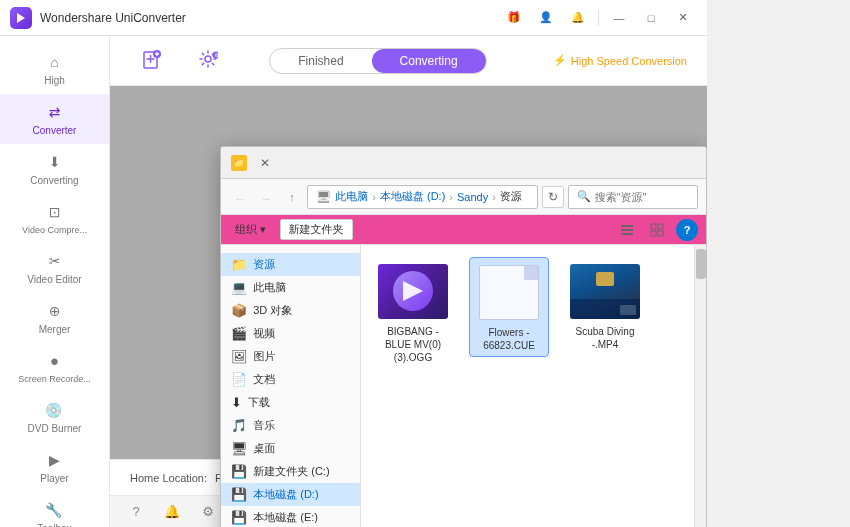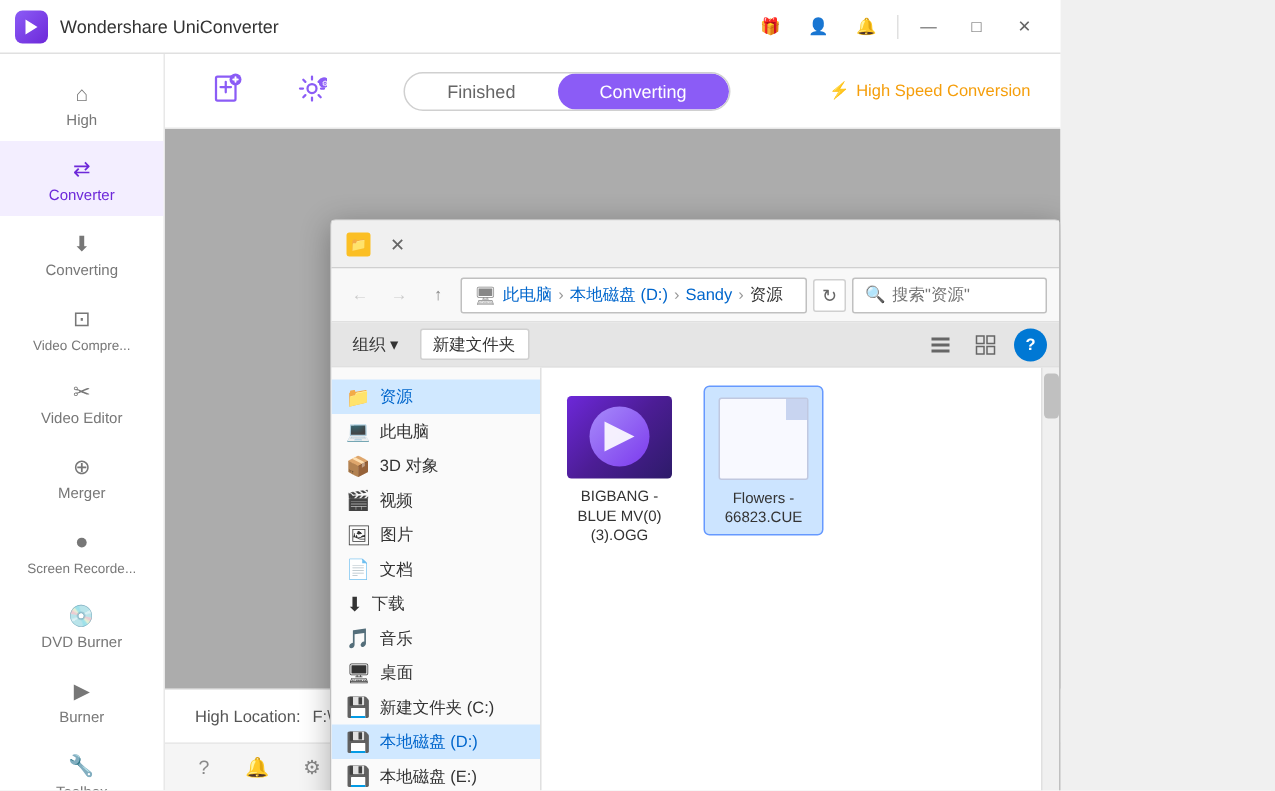--- a/index.html
+++ b/index.html
@@ -486,21 +486,21 @@
       display: flex;
       align-items: center;
       justify-content: center;
       font-size: 11px;
       cursor: pointer;
       font-weight: bold;
     }
 
     .dialog-toolbar {
       height: 30px;
-      background: #e5e5e5;
+      background: #ec4899;
       border-bottom: 1px solid #e0e0e0;
       display: flex;
       align-items: center;
       padding: 0 8px;
       gap: 8px;
     }
     .organize-btn {
       display: flex;
       align-items: center;
       gap: 3px;
@@ -577,21 +577,21 @@
       <div class="sidebar-item">
         <div class="sidebar-icon">⏺</div>
         <span style="font-size:9px;">Screen Recorde...</span>
       </div>
       <div class="sidebar-item">
         <div class="sidebar-icon">💿</div>
         <span>DVD Burner</span>
       </div>
       <div class="sidebar-item">
         <div class="sidebar-icon">▶</div>
-        <span>Burner</span>
+        <span>Player</span>
       </div>
       <div class="sidebar-item">
         <div class="sidebar-icon">🔧</div>
         <span>Toolbox</span>
       </div>
     </div>
 
     <div class="main-content">
 
       <div class="toolbar">
@@ -759,34 +759,45 @@
                 <div class="file-item selected" style="border:1px solid #6699ff;background:#cce4ff;">
                   <div class="file-thumb">
                     <div class="thumb-doc" style="width:60px;height:55px;background:#f8f9ff;border:1px solid #c0c8e0;border-radius:2px;position:relative;display:flex;align-items:center;justify-content:center;">
                       <div style="position:absolute;top:0;right:0;width:0;height:0;border-style:solid;border-width:0 14px 14px 0;border-color:transparent #8899cc transparent transparent;"></div>
                       <div style="position:absolute;top:0;right:0;width:14px;height:14px;background:#c8d4f0;"></div>
                     </div>
                   </div>
                   <div class="file-name">Flowers -<br>66823.CUE</div>
                 </div>
 
+                <div class="file-item">
+                  <div class="file-thumb">
+                    <div class="thumb-image" style="width:70px;height:55px;background:linear-gradient(160deg,#1a6aaa 0%,#0e4d8a 40%,#1e3a5f 70%,#0a2a4a 100%);border-radius:3px;position:relative;overflow:hidden;display:flex;align-items:flex-end;">
+
+                      <div style="position:absolute;bottom:0;left:0;right:0;height:20px;background:rgba(0,30,80,0.5);"></div>
+                      <div style="position:absolute;top:8px;left:50%;transform:translateX(-50%);width:18px;height:14px;background:#c8a84a;border-radius:2px;"></div>
+                      <div style="position:absolute;bottom:4px;right:4px;width:16px;height:10px;background:rgba(255,255,255,0.2);border-radius:1px;"></div>
+                    </div>
+                  </div>
+                  <div class="file-name">Scuba Diving<br>-.MP4</div>
+                </div>
 
                 <div style="position:absolute;right:0;top:0;bottom:0;width:12px;background:#f0f0f0;border-left:1px solid #e0e0e0;">
                   <div style="width:10px;height:30px;background:#c0c0c0;border-radius:3px;margin:4px auto;"></div>
                 </div>
               </div>
             </div>
 
           </div>
         </div>
 
       </div>
 
       <div class="bottom-bar">
-        <span>High Location:</span>
+        <span>Home Location:</span>
         <span>F:\Wondershare\UniConverter</span>
         <span style="color:#8b5cf6;cursor:pointer;">▾</span>
         <span style="font-size:14px;color:#8b5cf6;cursor:pointer;">📂</span>
       </div>
 
       <div class="bottom-icons">
         <div class="bottom-icon">?</div>
         <div class="bottom-icon">🔔</div>
         <div class="bottom-icon">⚙</div>
       </div>

